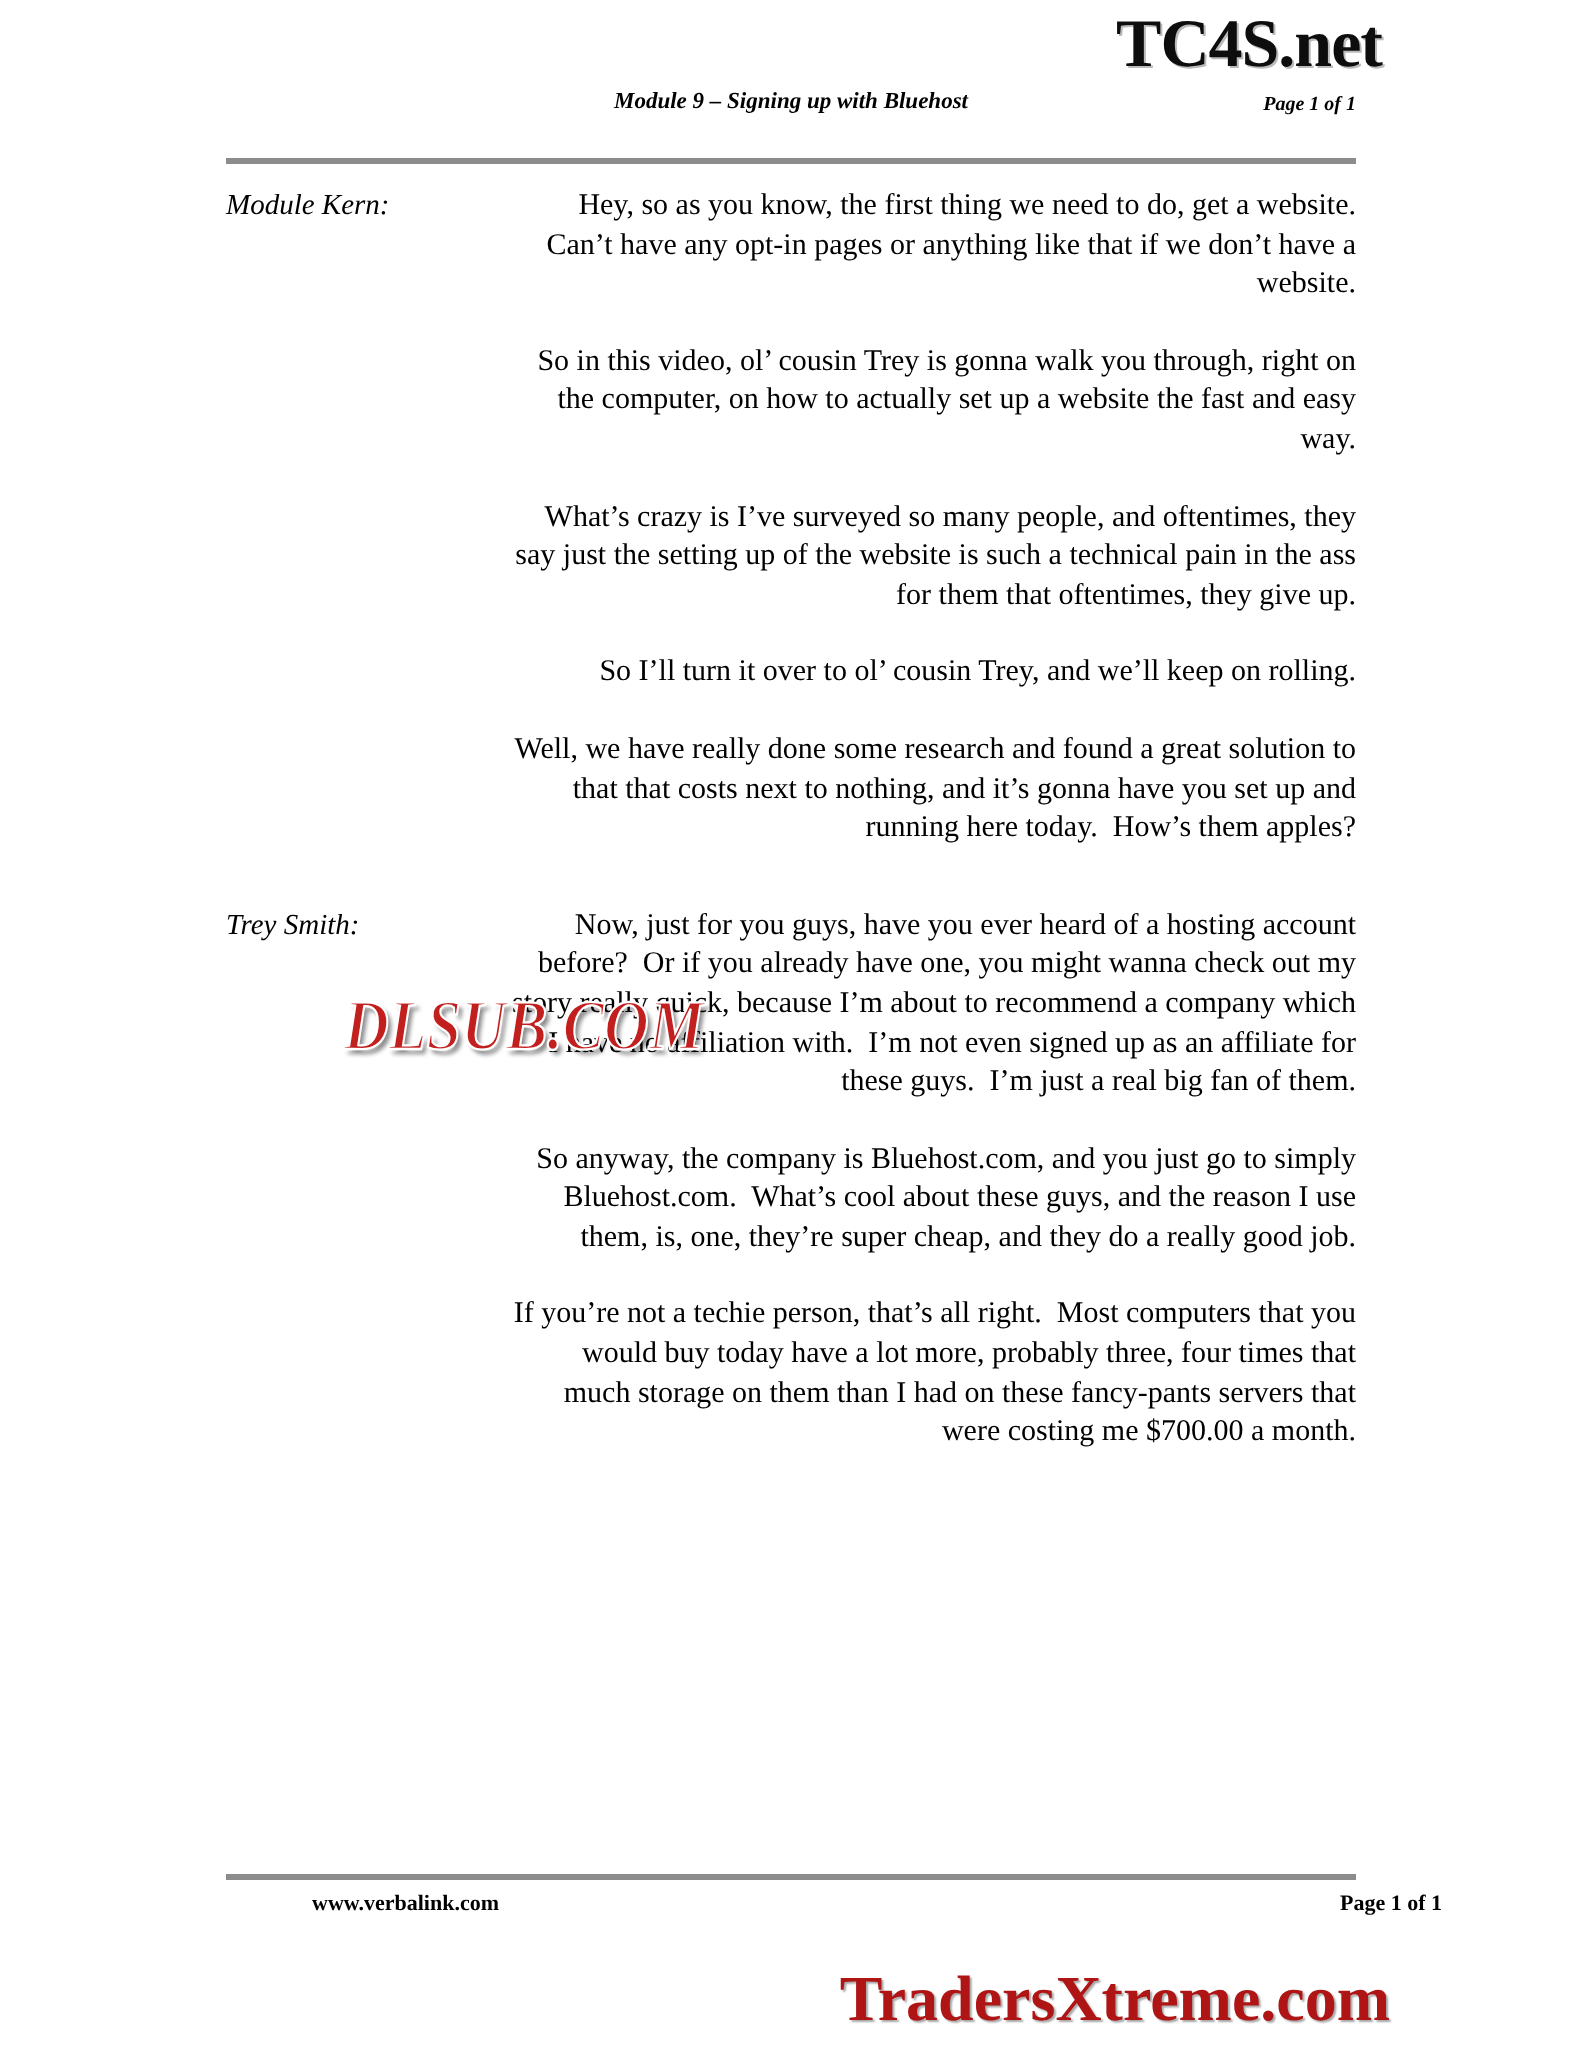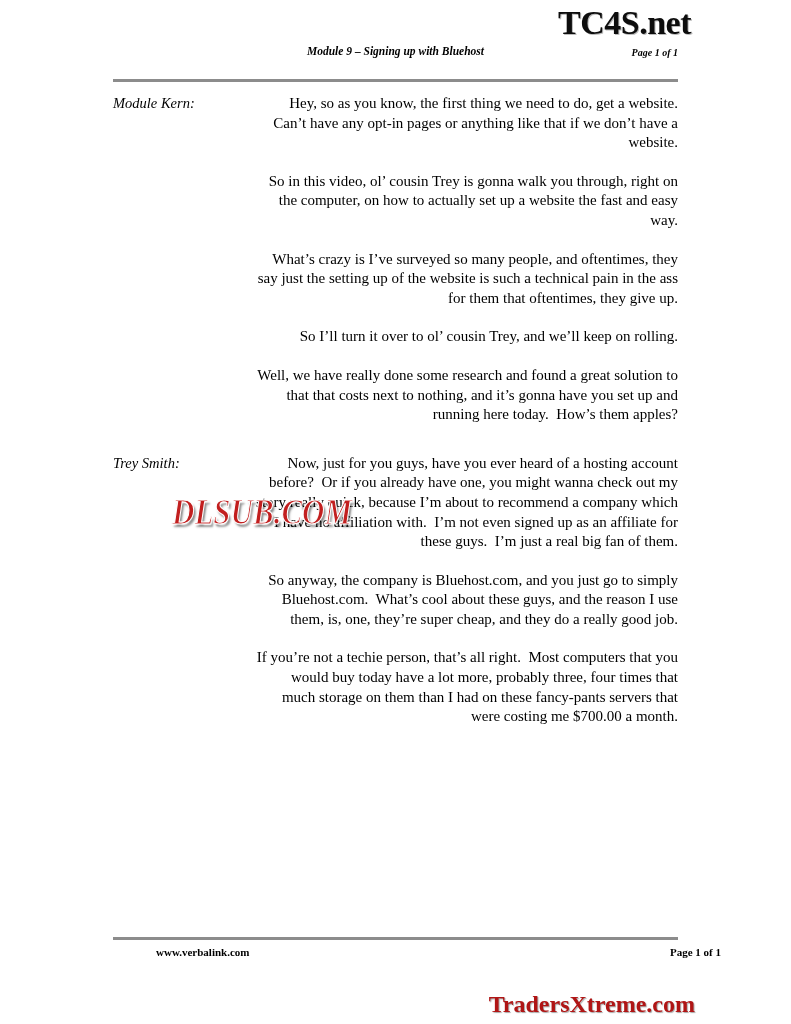--- a/index.html
+++ b/index.html
@@ -145,21 +145,21 @@
     font-size: 11px;
     font-weight: bold;
   }
 
   .wm-bottom {
     position: absolute;
     right: 14px;
     bottom: 6px;
     font-family: "Liberation Serif", serif;
     font-weight: bold;
-    font-size: 24px;
+    font-size: 32px;
     color: #b01515;
     text-shadow: 1px 1px 1px rgba(0,0,0,0.35);
     white-space: nowrap;
   }
 </style>
 </head>
 <body>
 
 <div class="page">
 

